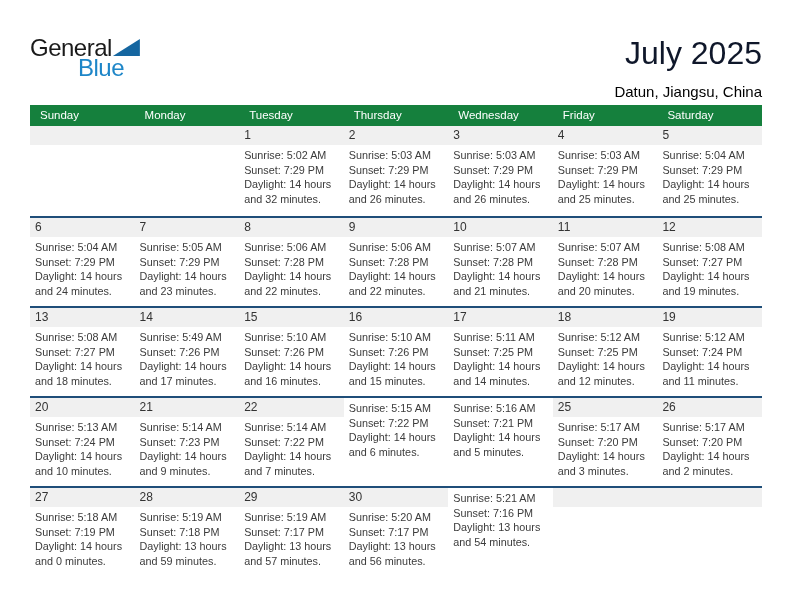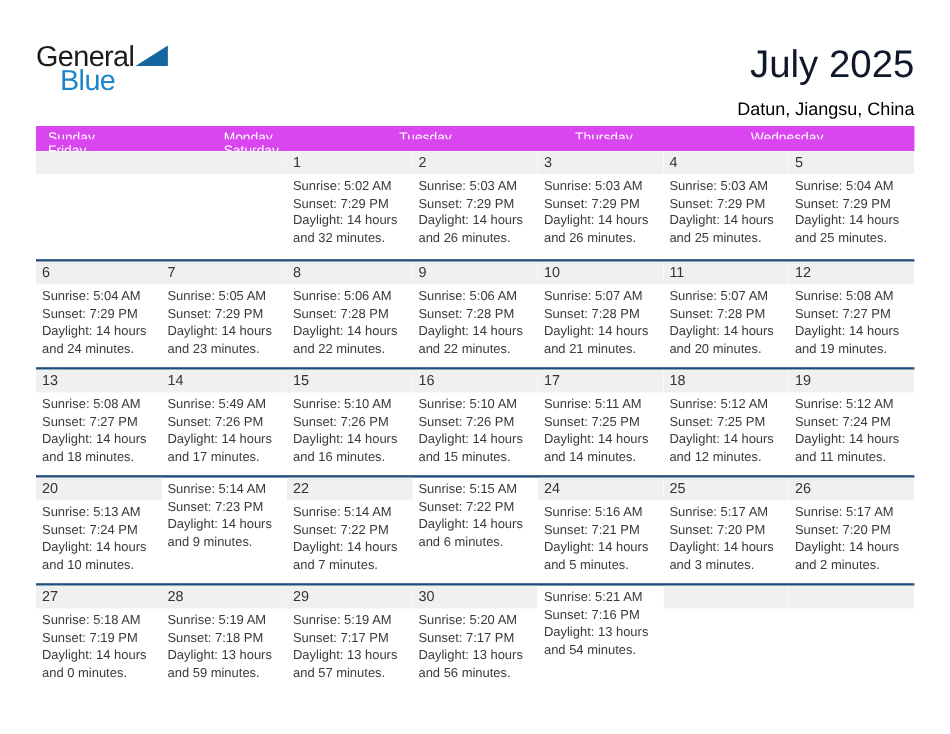--- a/index.html
+++ b/index.html
@@ -23,31 +23,31 @@
     display: inline-block;
   }
   .logo-triangle {
     display: inline-block; width: 27px; height: 17px;
     background: #1566a0; vertical-align: baseline;
     clip-path: polygon(0 100%, 100% 0, 100% 100%);
     margin-left: 1px;
   }
   .logo-line2 {
     font-size: 24px; color: #1e86c8; letter-spacing: -0.5px; line-height: 1;
-    margin: -4px 0 0 20px;
+    margin: -4px 0 0 48px;
   }
   .title-block { text-align: right; }
   .month-title { font-size: 32px; font-weight: 400; color: #0f172a; line-height: 1.1; }
   .location { font-size: 15px; font-weight: 400; color: #000; margin-top: 12px; }
 
   
   .calendar { position: absolute; top: 105px; left: 30px; width: 732px; }
   .cal-header {
-    display: grid; grid-template-columns: repeat(5, 1fr);
-    background: #d946ef; height: 21px;
+    display: grid; grid-template-columns: repeat(7, 1fr);
+    background: #15803d; height: 21px;
   }
   .cal-header .weekday {
     color: #ffffff; font-size: 11.5px; line-height: 21px; padding-left: 10px;
     overflow: hidden; white-space: nowrap;
   }
   .week {
     display: grid; grid-template-columns: repeat(7, 1fr);
     height: 90px; background: #ffffff;
     border-top: 2px solid #1f4e79;
   }
@@ -290,20 +290,21 @@
           <div class="day-cell">
     <div class="day-number">20</div>
     <div class="day-details">
       <div class="detail-line">Sunrise: 5:13 AM</div>
       <div class="detail-line">Sunset: 7:24 PM</div>
       <div class="detail-line">Daylight: 14 hours</div>
       <div class="detail-line">and 10 minutes.</div>
     </div>
   </div>
           <div class="day-cell">
+    <div class="day-number">21</div>
     <div class="day-details">
       <div class="detail-line">Sunrise: 5:14 AM</div>
       <div class="detail-line">Sunset: 7:23 PM</div>
       <div class="detail-line">Daylight: 14 hours</div>
       <div class="detail-line">and 9 minutes.</div>
     </div>
   </div>
           <div class="day-cell">
     <div class="day-number">22</div>
     <div class="day-details">
@@ -315,21 +316,20 @@
   </div>
           <div class="day-cell">
     <div class="day-details">
       <div class="detail-line">Sunrise: 5:15 AM</div>
       <div class="detail-line">Sunset: 7:22 PM</div>
       <div class="detail-line">Daylight: 14 hours</div>
       <div class="detail-line">and 6 minutes.</div>
     </div>
   </div>
           <div class="day-cell">
-    <div class="day-number">24</div>
     <div class="day-details">
       <div class="detail-line">Sunrise: 5:16 AM</div>
       <div class="detail-line">Sunset: 7:21 PM</div>
       <div class="detail-line">Daylight: 14 hours</div>
       <div class="detail-line">and 5 minutes.</div>
     </div>
   </div>
           <div class="day-cell">
     <div class="day-number">25</div>
     <div class="day-details">

